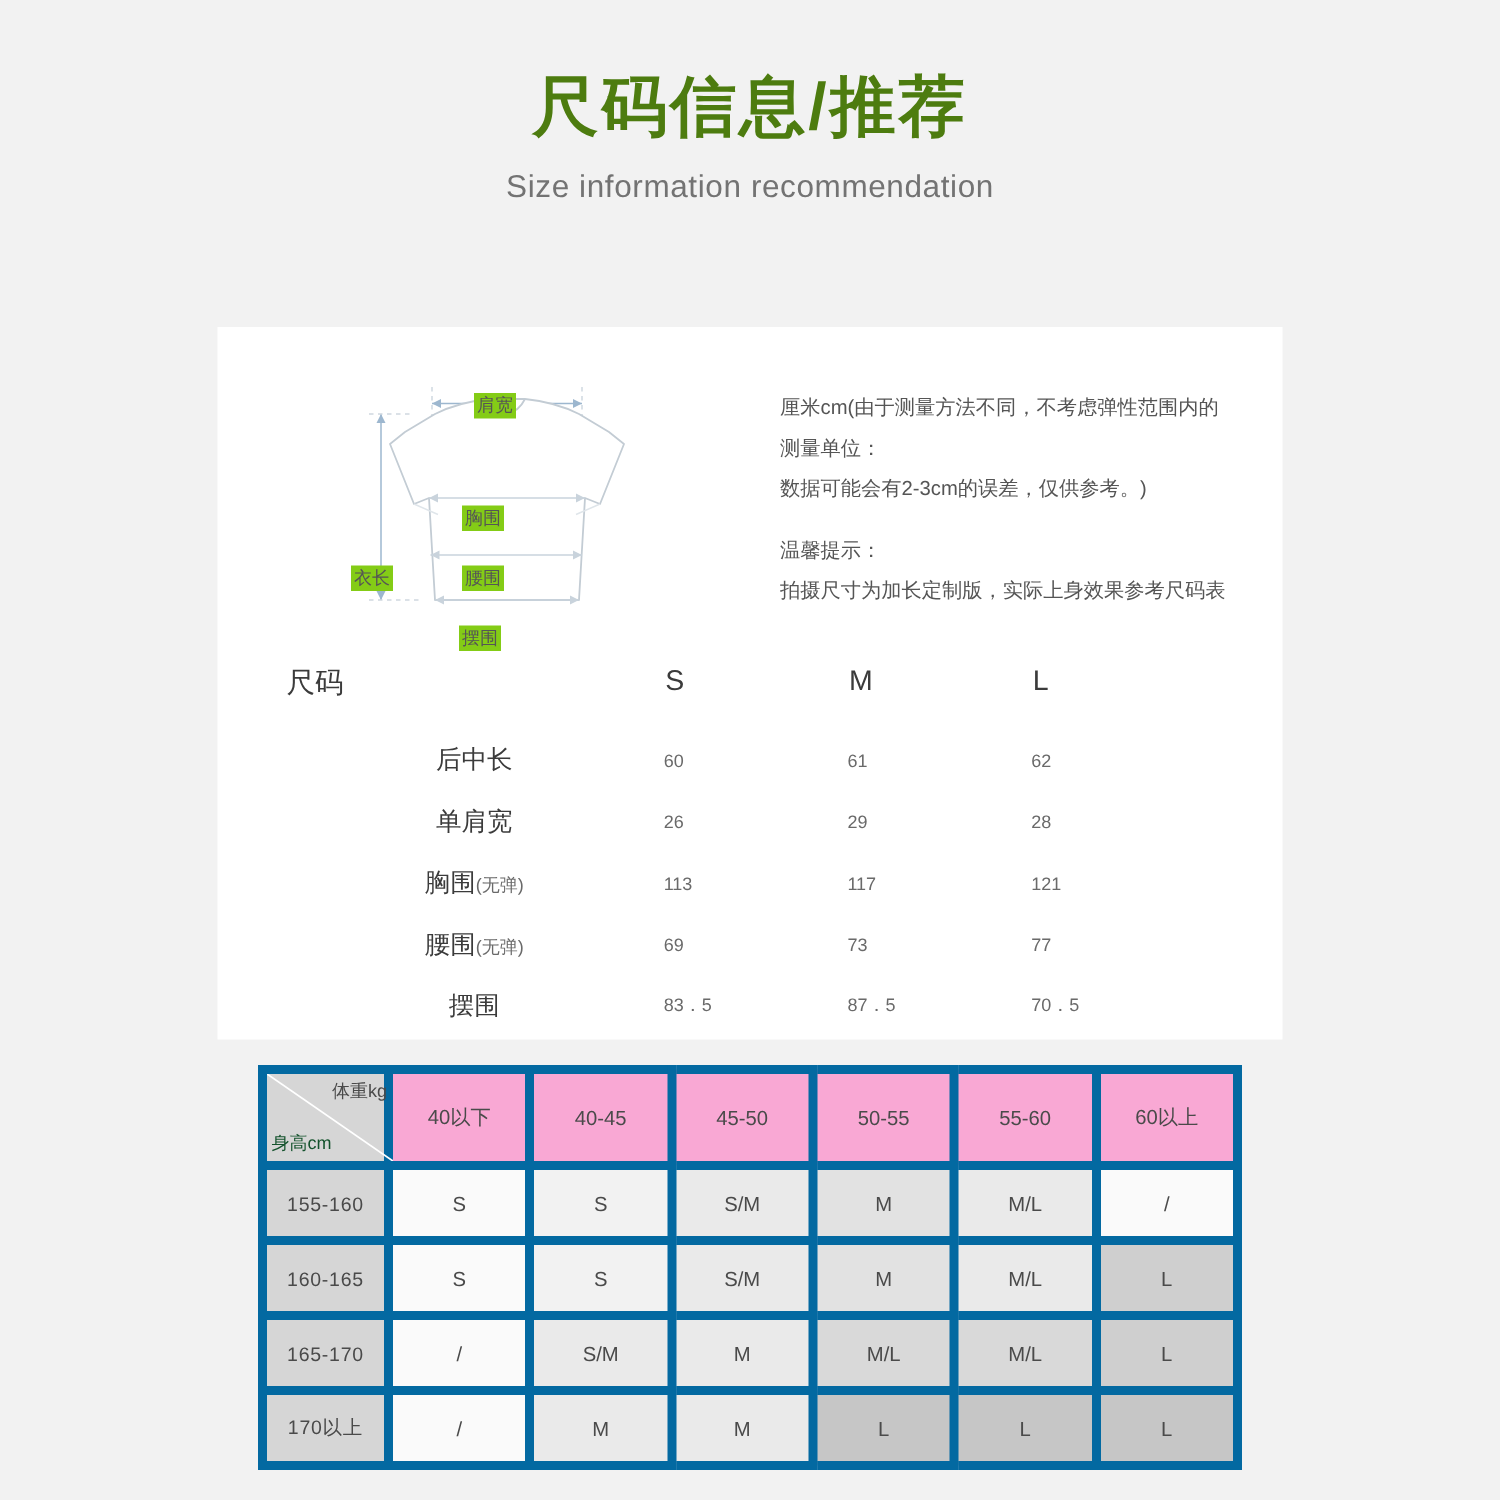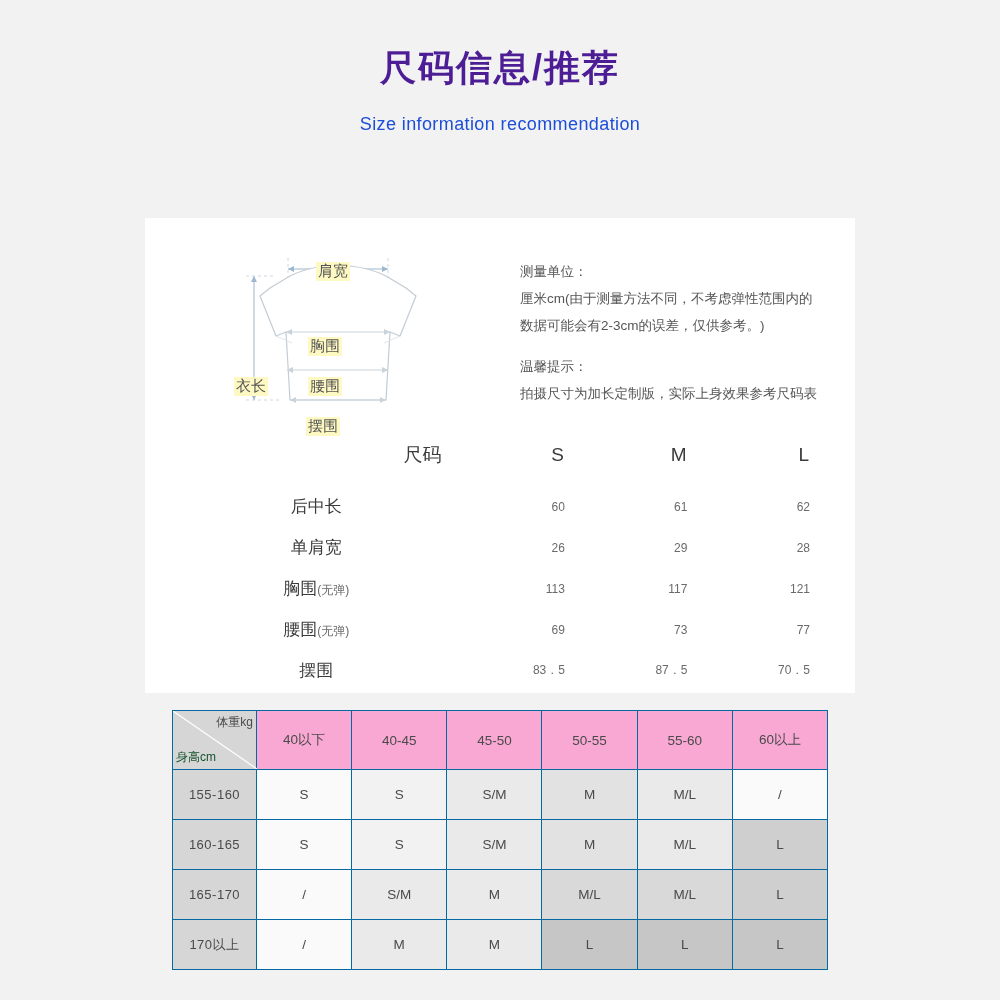--- a/index.html
+++ b/index.html
@@ -18,30 +18,30 @@
     width: 1000px;
     height: 1000px;
   }
 
   
   .header {
     padding-top: 46px;
     text-align: center;
   }
   .title-cn {
-    font-size: 36px;
+    font-size: 44px;
     font-weight: bold;
     letter-spacing: 2px;
-    color: #4c1d95;
+    color: #4d7c0f;
     line-height: 1.2;
   }
   .title-en {
-    margin-top: 25px;
-    font-size: 18px;
-    color: #1d4ed8;
+    margin-top: 14px;
+    font-size: 21px;
+    color: #737373;
     letter-spacing: 0.4px;
   }
 
   
   .card {
     position: absolute;
     left: 145px;
     top: 218px;
     width: 710px;
     height: 475px;
@@ -56,23 +56,23 @@
   .diagram {
     position: relative;
     width: 270px;
     height: 195px;
     margin-left: 95px;
     flex: none;
   }
   .diagram svg { display: block; }
   .diag-label {
     position: absolute;
-    font-size: 15px;
+    font-size: 12px;
     color: #555;
-    background: #fef9c3;
+    background: #84cc16;
     padding: 0 2px;
     white-space: nowrap;
   }
   .lbl-shoulder { left: 76px; top: 22px; }
   .lbl-chest { left: 68px; top: 97px; }
   .lbl-waist { left: 68px; top: 137px; }
   .lbl-hem { left: 66px; top: 177px; }
   .lbl-length { left: -6px; top: 137px; text-align: center; }
 
   .notes {
@@ -84,21 +84,21 @@
   }
   .notes .note-gap { height: 14px; }
 
   
   .size-table {
     width: 620px;
     margin: 6px auto 0 auto;
     border-collapse: collapse;
   }
   .size-table th, .size-table td {
-    text-align: right;
+    text-align: left;
     font-weight: normal;
     color: #4d4d4d;
   }
   .size-table thead th {
     font-size: 19px;
     padding-bottom: 18px;
     color: #3b3b3b;
   }
   .size-table thead th.rowhead { font-size: 19px; }
   .size-table tbody td {
@@ -129,21 +129,21 @@
     width: 656px;
     table-layout: fixed;
   }
   .grid td, .grid th {
     height: 50px;
     text-align: center;
     vertical-align: middle;
     font-size: 13.5px;
     font-weight: normal;
     color: #4a4a4a;
-    border: 1px solid #0369a1;
+    border: 6px solid #0369a1;
   }
   .grid .corner {
     width: 84px;
     background: #d6d6d6;
     position: relative;
     padding: 0;
   }
   .grid thead th {
     background: #f9a8d4;
     font-size: 13.5px;
@@ -235,22 +235,22 @@
           <line x1="6" y1="160" x2="40" y2="160" stroke="#cfd8e0" stroke-width="1" stroke-dasharray="3,3"></line>
         </svg>
         <span class="diag-label lbl-shoulder">肩宽</span>
         <span class="diag-label lbl-chest">胸围</span>
         <span class="diag-label lbl-waist">腰围</span>
         <span class="diag-label lbl-hem">摆围</span>
         <span class="diag-label lbl-length">衣长</span>
       </div>
 
       <div class="notes">
+        <div>厘米cm(由于测量方法不同，不考虑弹性范围内的</div>
         <div>测量单位：</div>
-        <div>厘米cm(由于测量方法不同，不考虑弹性范围内的</div>
         <div>数据可能会有2-3cm的误差，仅供参考。)</div>
         <div class="note-gap"></div>
         <div>温馨提示：</div>
         <div>拍摄尺寸为加长定制版，实际上身效果参考尺码表</div>
       </div>
     </div>
 
     <table class="size-table">
       <thead>
         <tr>

